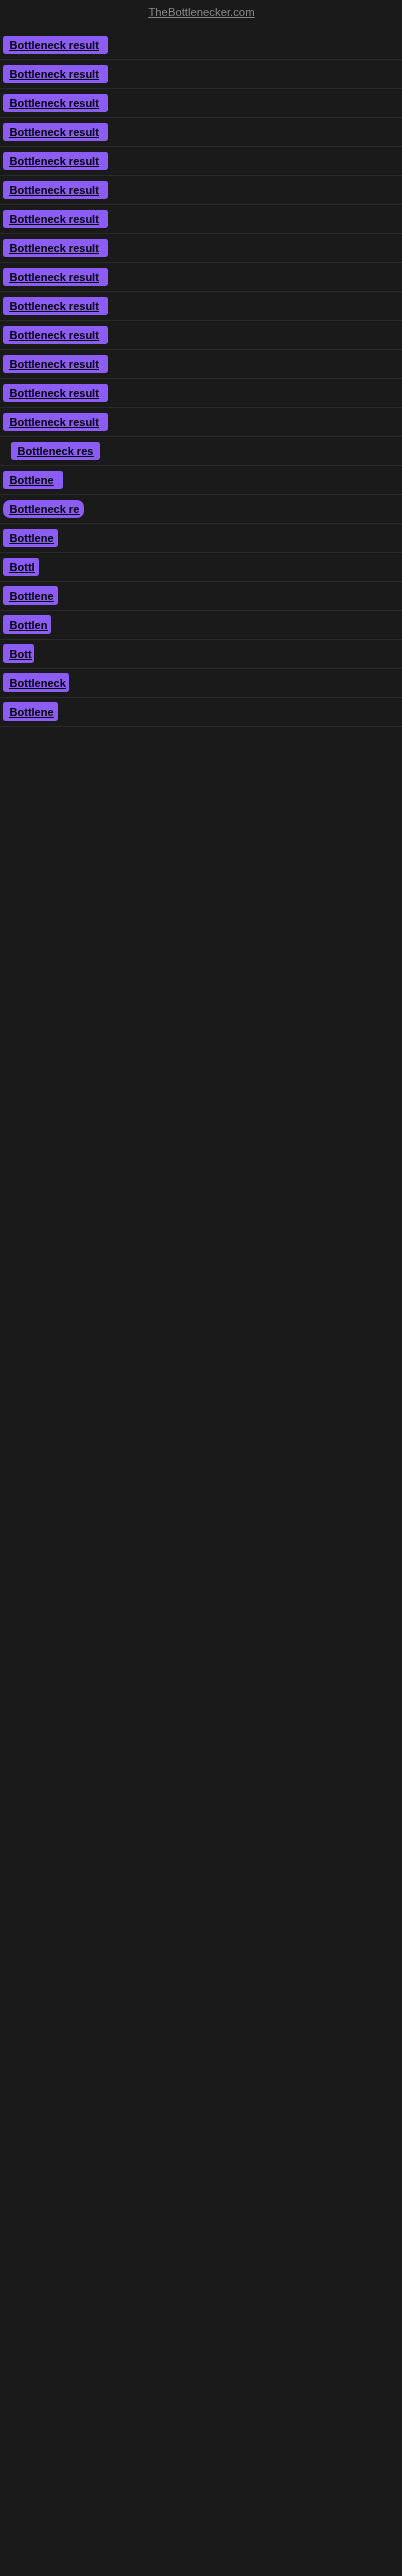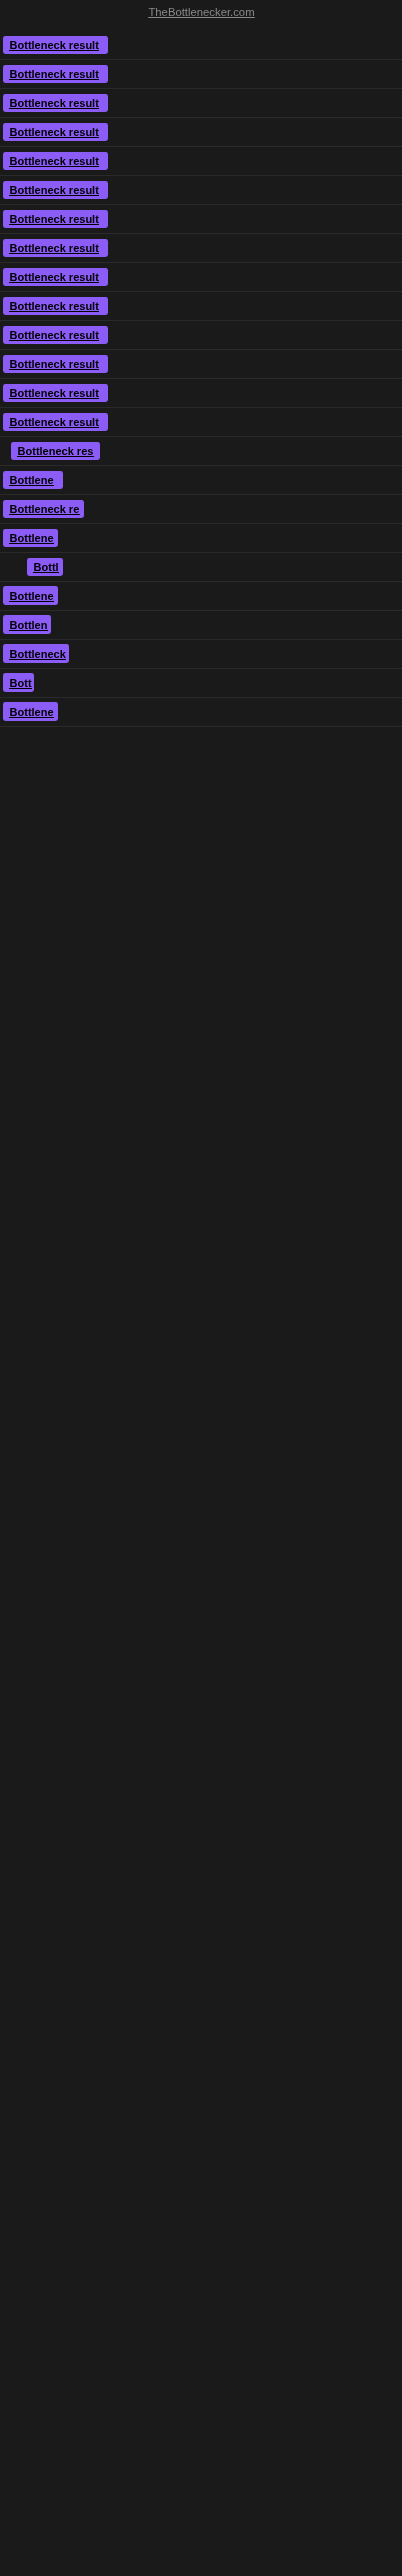--- a/index.html
+++ b/index.html
@@ -95,37 +95,37 @@
     <div class="item-row">
       <span class="bottleneck-badge" style="max-width: 105px;">Bottleneck result</span>
     </div>
     <div class="item-row">
       <span class="bottleneck-badge" style="max-width: 89px; margin-left: 8px;">Bottleneck res</span>
     </div>
     <div class="item-row">
       <span class="bottleneck-badge" style="max-width: 60px;">Bottlene</span>
     </div>
     <div class="item-row">
-      <span class="bottleneck-badge" style="max-width: 81px;">Bottleneck re</span>
+      <span class="bottleneck-badge" style="max-width: 81px; border-radius: 7px;">Bottleneck re</span>
     </div>
     <div class="item-row">
       <span class="bottleneck-badge" style="max-width: 55px;">Bottlene</span>
     </div>
     <div class="item-row">
-      <span class="bottleneck-badge" style="max-width: 36px; margin-left: 24px;">Bottl</span>
+      <span class="bottleneck-badge" style="max-width: 36px;">Bottl</span>
     </div>
     <div class="item-row">
       <span class="bottleneck-badge" style="max-width: 55px;">Bottlene</span>
     </div>
     <div class="item-row">
       <span class="bottleneck-badge" style="max-width: 48px; text-align: center;">Bottlen</span>
     </div>
     <div class="item-row">
-      <span class="bottleneck-badge" style="max-width: 66px;">Bottleneck</span>
+      <span class="bottleneck-badge" style="max-width: 31px;">Bott</span>
     </div>
     <div class="item-row">
-      <span class="bottleneck-badge" style="max-width: 31px;">Bott</span>
+      <span class="bottleneck-badge" style="max-width: 66px;">Bottleneck</span>
     </div>
     <div class="item-row">
       <span class="bottleneck-badge" style="max-width: 55px;">Bottlene</span>
     </div>
   </div>
 
 
 </body></html>

